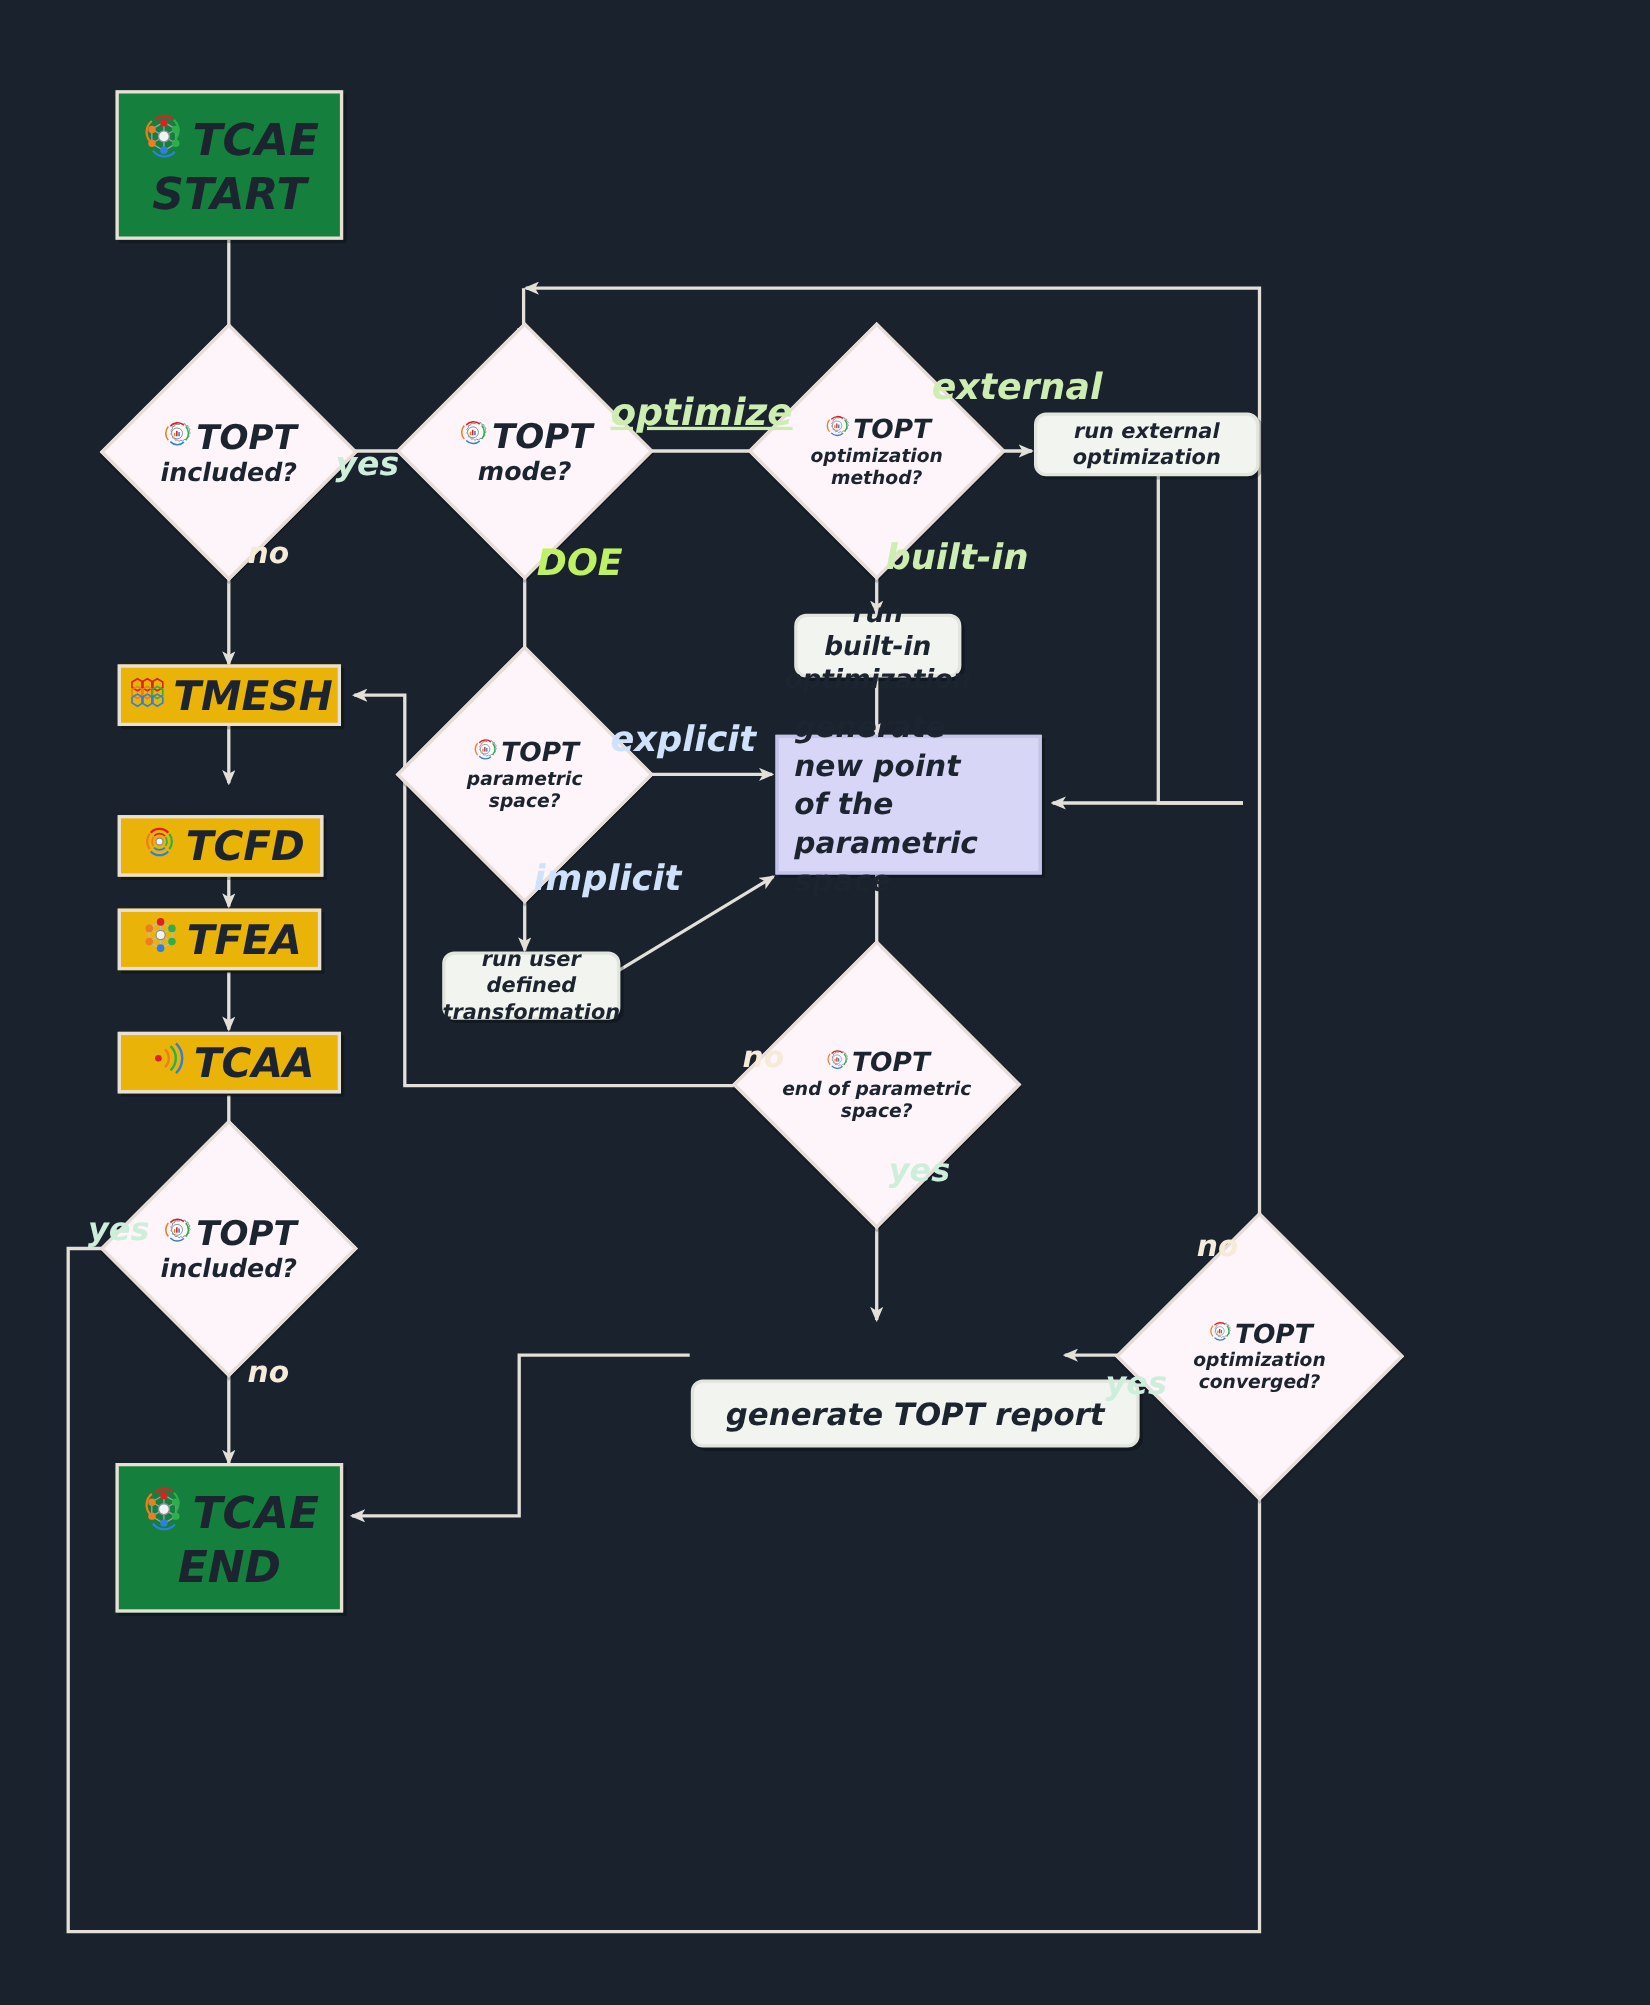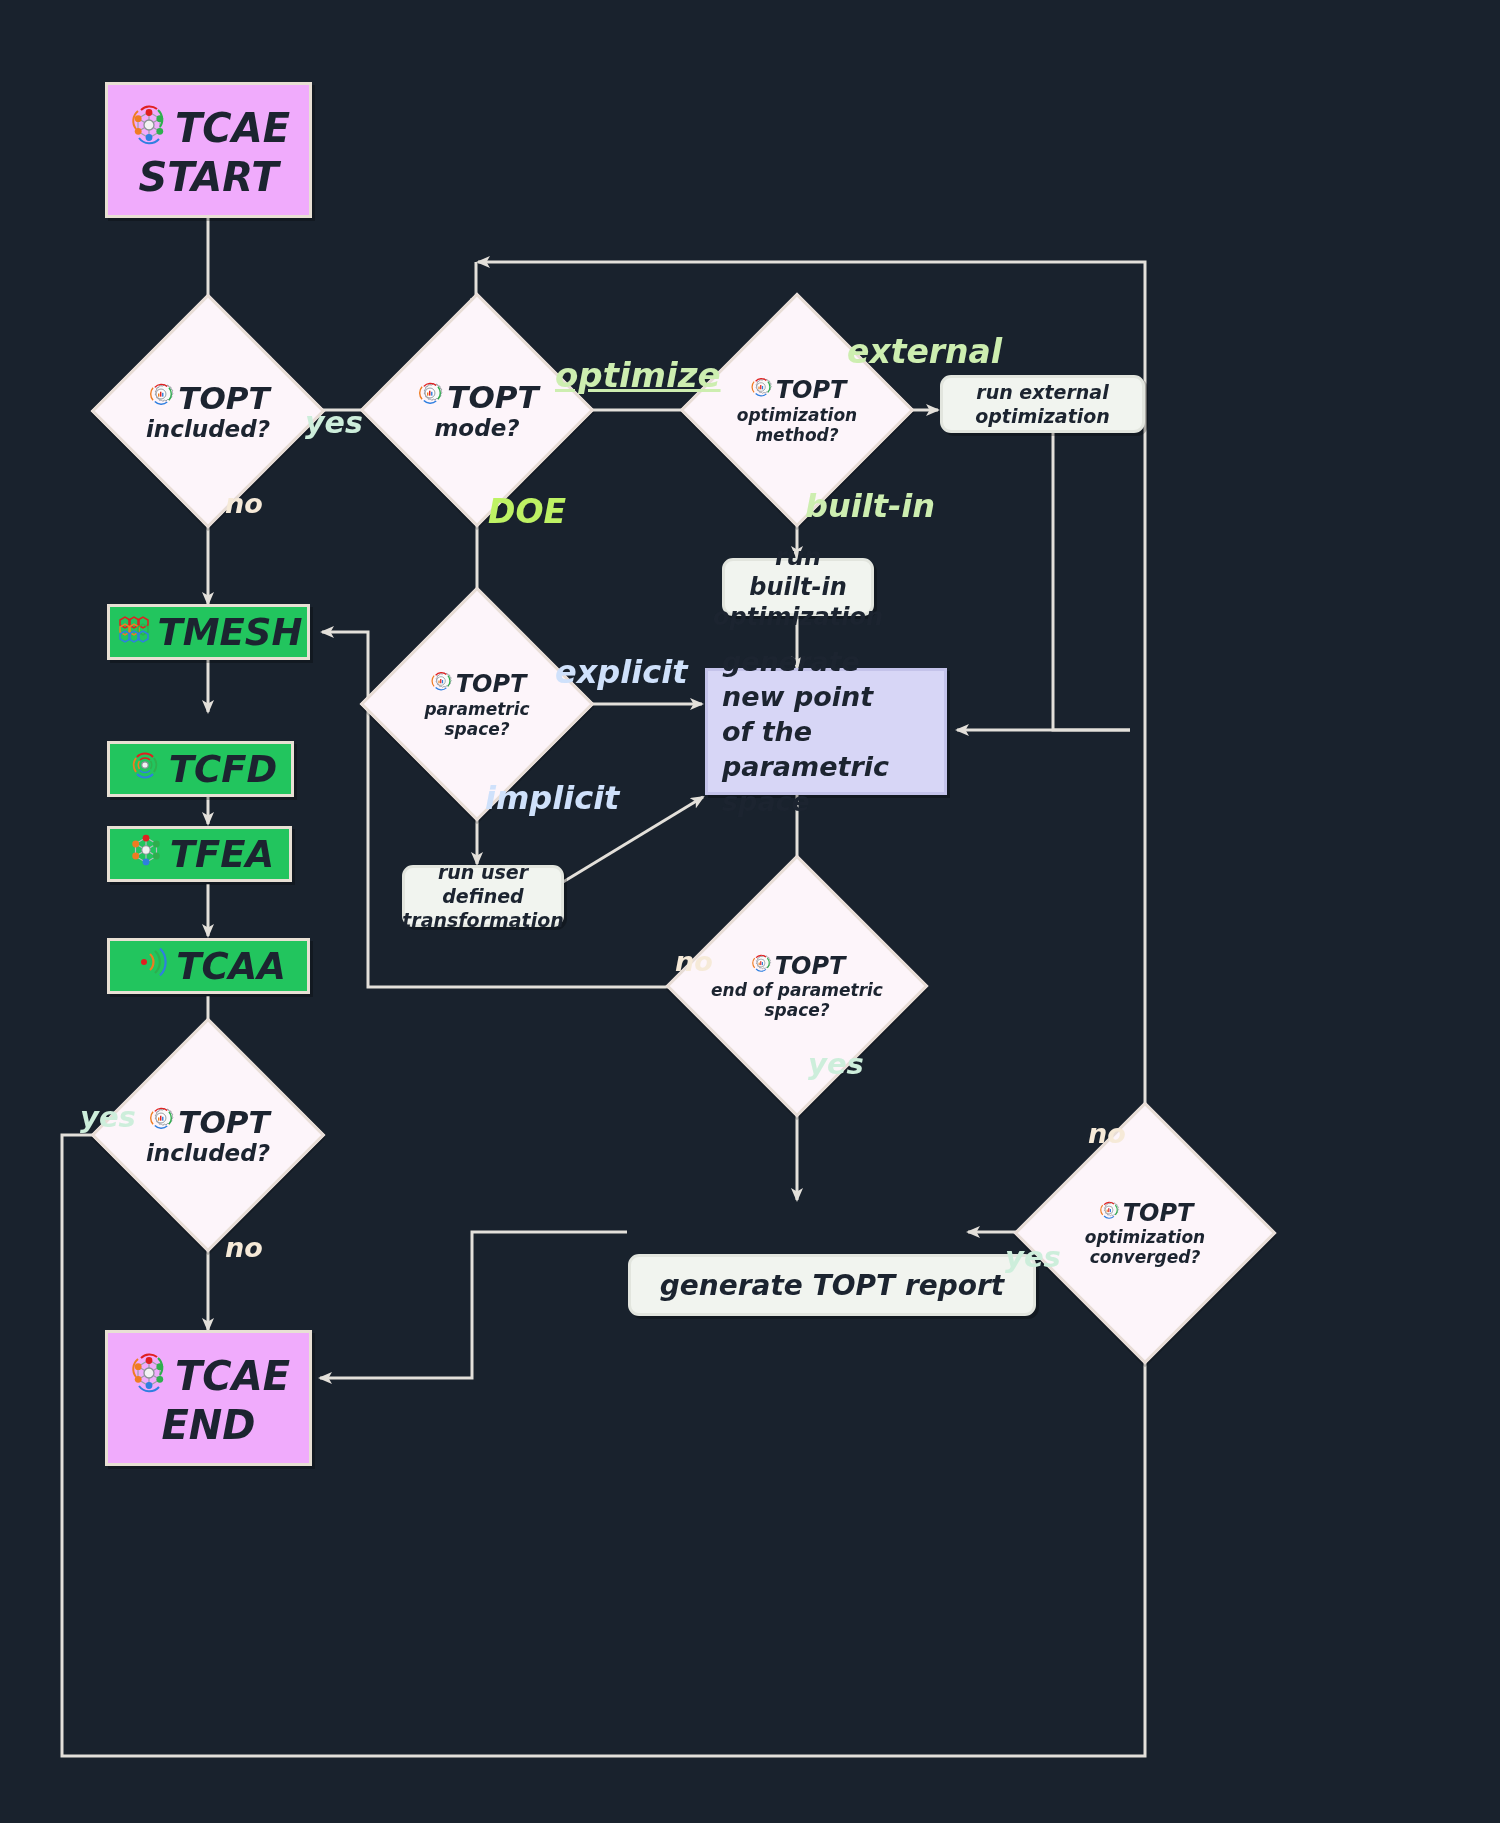--- a/index.html
+++ b/index.html
@@ -11,29 +11,29 @@
     position:relative;
     overflow:hidden;
   }
   #canvas { position:absolute; inset:0; }
   svg.edges { position:absolute; left:0; top:0; width:1500px; height:1823px; pointer-events:none; }
 
   .node { position:absolute; display:flex; align-items:center; justify-content:center; }
 
   
   .box {
-    background:#f0abfc;
+    background:#15803d;
     border:3px solid #e8e0d4;
     box-shadow:3px 3px 0 rgba(0,0,0,.25);
     display:flex; align-items:center; justify-content:center;
     text-align:center;
     color:#1c2430;
     font-style:italic; font-weight:bold;
   }
-  .box.mint { background:#22c55e; }
+  .box.mint { background:#eab308; }
   .box.lav  { background:#d7d6f6; border-color:#c4c3ea; }
   .box.grey { background:#f1f4ef; border-color:#e2e5de;border-radius:11px; }
 
   .terminal { font-size:40px; line-height:1.05; flex-direction:column; gap:2px; }
   .terminal .row1 { display:flex; align-items:center; gap:4px; }
 
   .appbox { font-size:37px; }
   .appbox .row1 { display:flex; align-items:center; gap:3px; }
 
   .small { font-size:19px; line-height:1.28; padding:8px 10px; }

